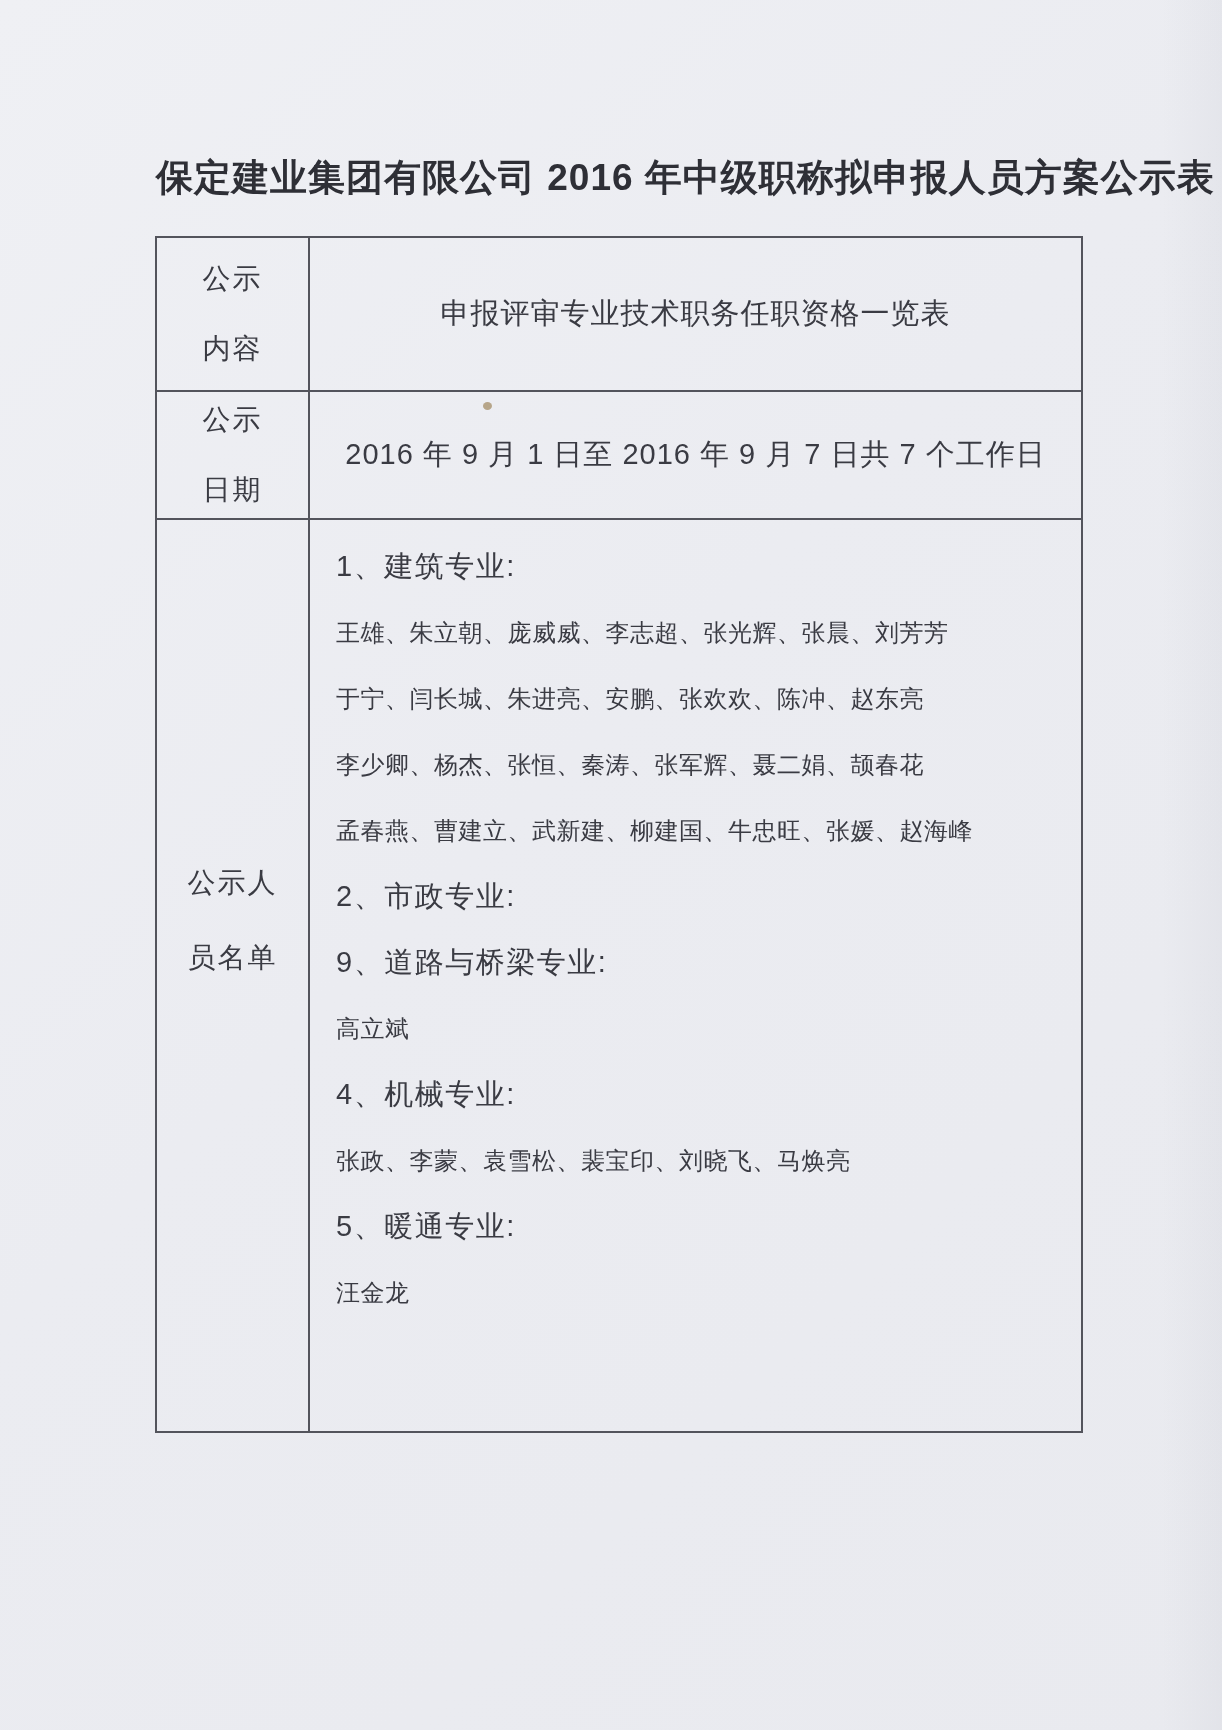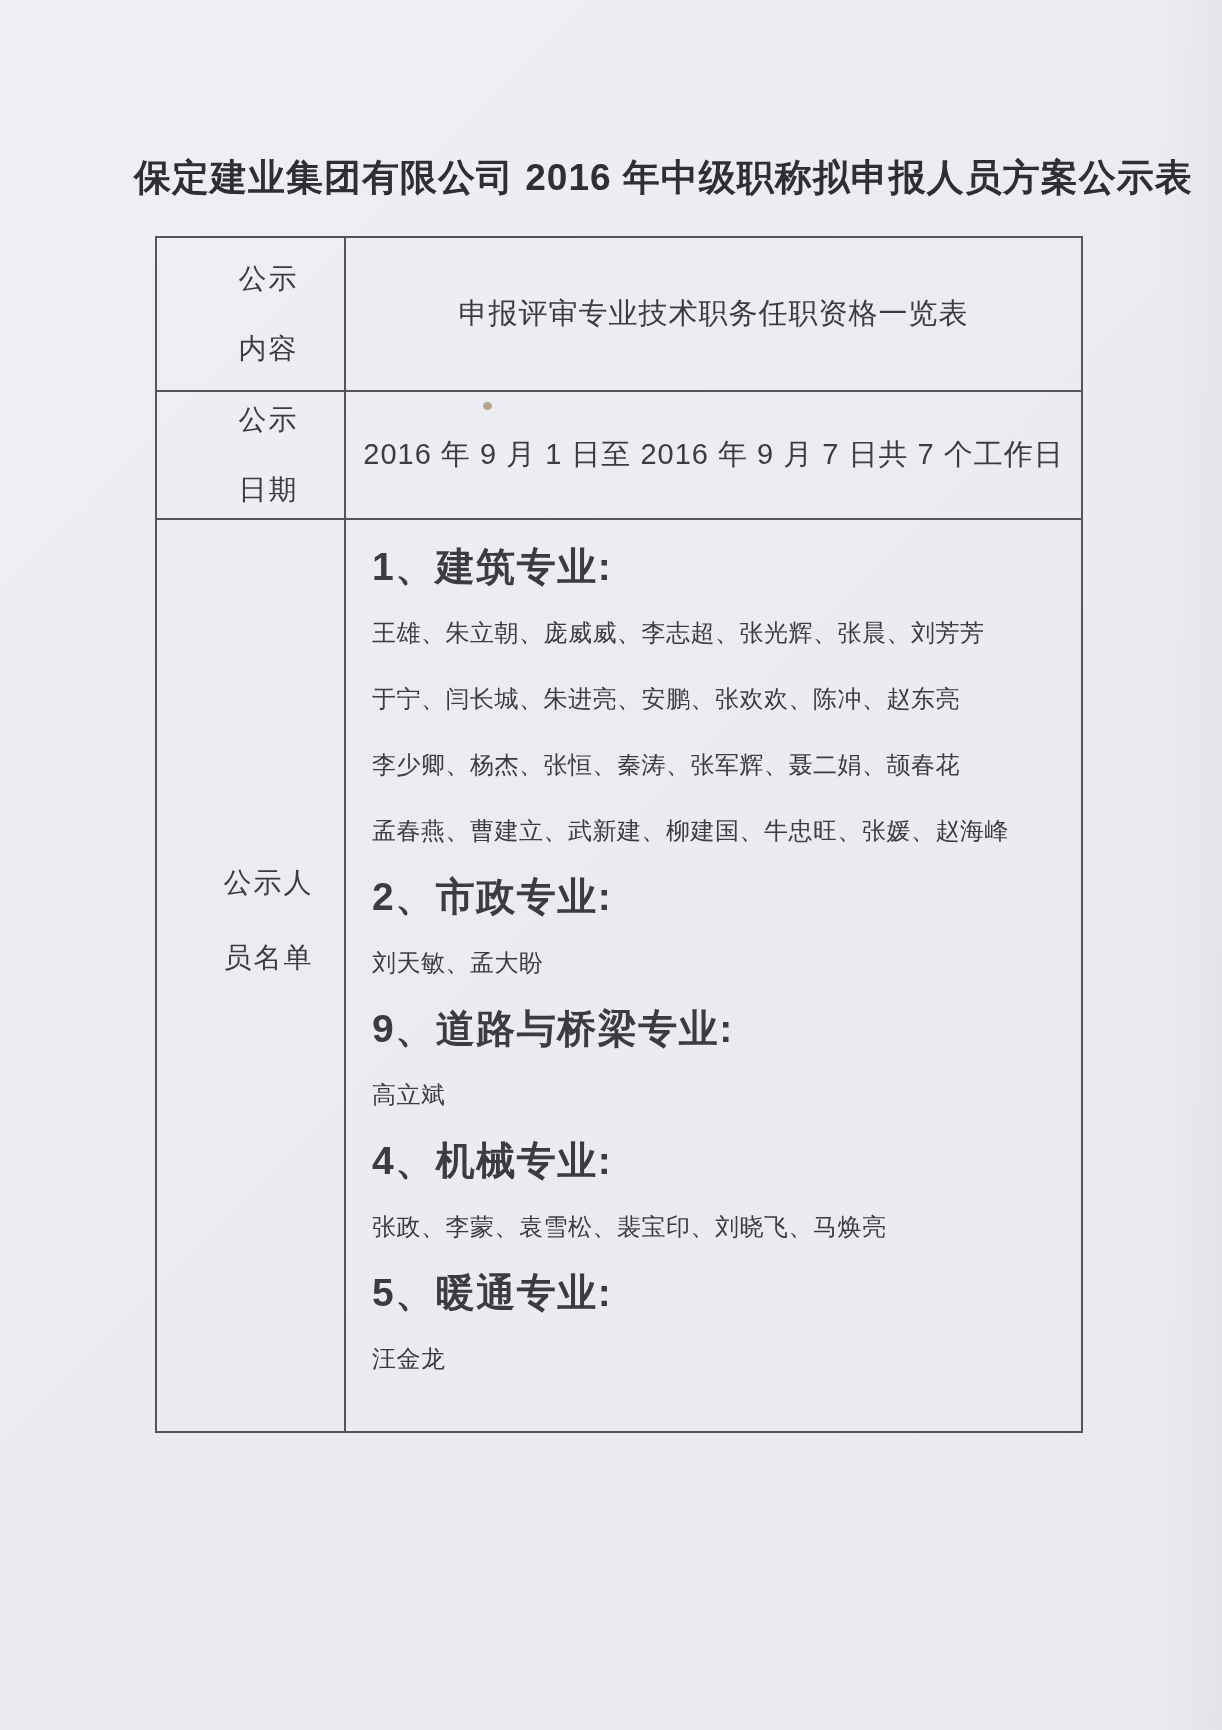--- a/index.html
+++ b/index.html
@@ -14,21 +14,21 @@
     overflow: hidden;
   }
   .paper {
     position: absolute;
     inset: 0;
     background: linear-gradient(135deg, #eff0f4 0%, #ebecf1 45%, #e9eaef 100%);
   }
   .doc-title {
     position: absolute;
     top: 128px;
-    left: 134px;
+    left: 156px;
     width: 928px;
     text-align: center;
     font-size: 37px;
     font-weight: bold;
     letter-spacing: 1px;
     color: #2e2f36;
     white-space: nowrap;
   }
   .pub-table {
     position: absolute;
@@ -50,21 +50,20 @@
     border-right: 2px solid #53545c;
     display: flex;
     flex-direction: column;
     align-items: center;
     justify-content: center;
     row-gap: 32px;
     font-size: 28px;
     letter-spacing: 2px;
     color: #3a3b43;
     flex-shrink: 0;
-    padding-left: 36px;
   }
   .t-row.r3 .cell-label { row-gap: 37px; padding-bottom: 110px; }
   .cell-content {
     flex: 1;
     display: flex;
     align-items: center;
     justify-content: center;
     font-size: 29px;
     color: #3a3b43;
     letter-spacing: 1px;
@@ -77,22 +76,22 @@
   }
   .names .line {
     margin: 0;
     height: 66px;
     display: flex;
     align-items: center;
     font-size: 24px;
     white-space: nowrap;
   }
   .names .line.heading {
-    font-weight: bold;
-    font-size: 39px;
+    font-weight: normal;
+    font-size: 29px;
     letter-spacing: 1.5px;
   }
   .speck {
     position: absolute;
     left: 483px;
     top: 402px;
     width: 9px;
     height: 8px;
     border-radius: 50%;
     background: #ad9877;
@@ -137,21 +136,20 @@
       <span>员名单</span>
     </div>
     <div class="cell-content names">
       <p class="line heading">1、建筑专业:</p>
       <p class="line">王雄、朱立朝、庞威威、李志超、张光辉、张晨、刘芳芳</p>
       <p class="line">于宁、闫长城、朱进亮、安鹏、张欢欢、陈冲、赵东亮</p>
       <p class="line">李少卿、杨杰、张恒、秦涛、张军辉、聂二娟、颉春花</p>
       <p class="line">孟春燕、曹建立、武新建、柳建国、牛忠旺、张媛、赵海峰</p>
 
       <p class="line heading">2、市政专业:</p>
-      <p class="line">刘天敏、孟大盼</p>
 
       <p class="line heading">9、道路与桥梁专业:</p>
       <p class="line">高立斌</p>
 
       <p class="line heading">4、机械专业:</p>
       <p class="line">张政、李蒙、袁雪松、裴宝印、刘晓飞、马焕亮</p>
 
       <p class="line heading">5、暖通专业:</p>
       <p class="line">汪金龙</p>
     </div>

